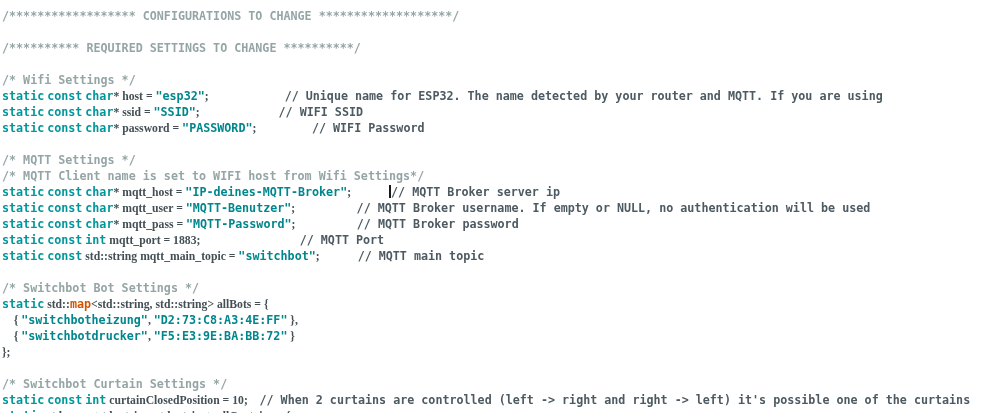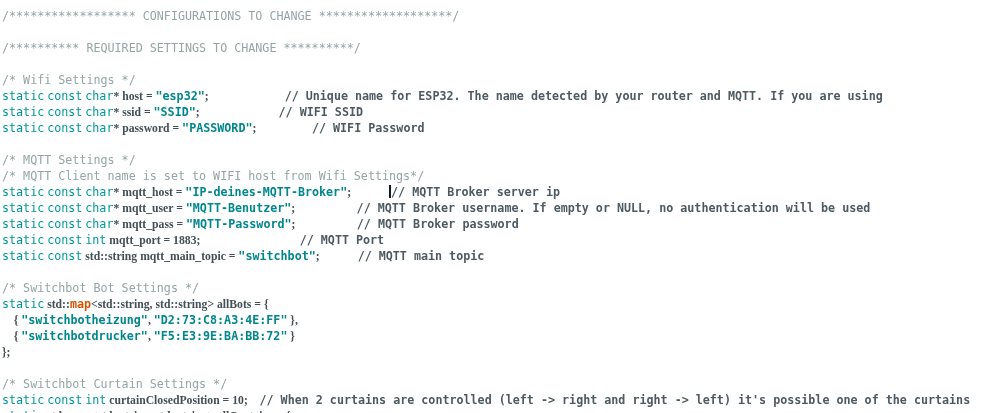--- a/index.html
+++ b/index.html
@@ -11,25 +11,25 @@
     width:1007px;height:413px;overflow:hidden;background:var(--c-bg);
   }
   .editor{
     box-sizing:border-box;width:1007px;height:413px;overflow:hidden;
     padding:8px 0 0 2px;
     font-family:"DejaVu Sans Mono","Liberation Mono",monospace;
     font-size:11.7px;line-height:16px;white-space:pre;
     cursor:text;
   }
   .line{height:16px;}
-  .tk-k {color:var(--c-kw);  font-weight:normal;}
+  .tk-k {color:var(--c-kw);  font-weight:bold;}
   .tk-s {color:var(--c-str); font-weight:bold;}
   .tk-d {color:var(--c-def); font-weight:bold;font-family:Liberation Serif, serif;}
   .tk-f {color:var(--c-fn);  font-weight:bold;}
-  .tk-c1{color:var(--c-cm1); font-weight:normal;margin-top:38px;}
+  .tk-c1{color:var(--c-cm1); font-weight:bold;margin-top:38px;}
   .tk-c2{color:var(--c-cm2); font-weight:bold;}
   .cursor{
     display:inline-block;width:0;height:13px;
     border-left:2px solid var(--c-cursor);
     vertical-align:-2px;
   }
 </style>
 </head>
 <body>
 

